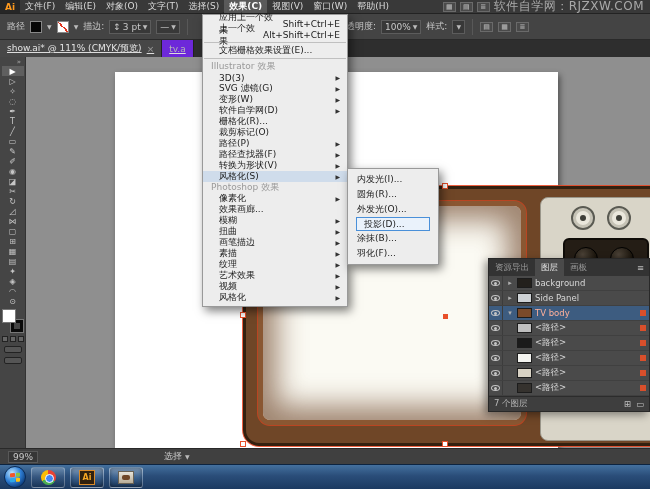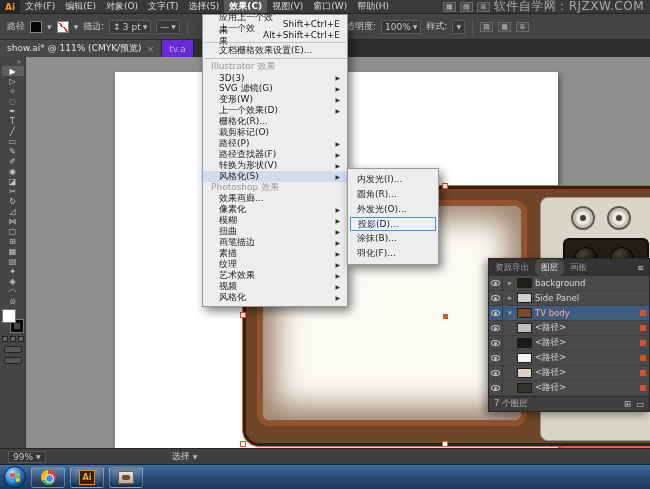--- a/index.html
+++ b/index.html
@@ -18,21 +18,21 @@
 
   
   .controlbar{position:absolute;top:14px;left:0;right:0;height:26px;background:#444;border-bottom:1px solid #2a2a2a;display:flex;align-items:center;gap:5px;padding:0 7px;z-index:10;color:#c9c9c9;}
   .cb-box{background:#383838;border:1px solid #5c5c5c;height:14px;display:flex;align-items:center;padding:0 3px;gap:2px;}
   .swatch-fill{width:12px;height:12px;background:#060606;border:1px solid #888;}
   .swatch-stroke{width:12px;height:12px;border:1px solid #888;background:linear-gradient(to top right,#fff 45%,#e0341e 45%,#e0341e 55%,#fff 55%);}
   .mini-arrow{font-size:6px;color:#bbb;}
   .cb-sep{width:1px;height:16px;background:#585858;margin:0 2px;}
 
   
-  .tabbar{position:absolute;top:40px;left:0;right:0;height:17px;background:#2e2e2e;display:flex;z-index:5;}
+  .tabbar{position:absolute;top:40px;left:0;right:0;height:17px;background:#2e2e2e;display:flex;z-index:5;text-decoration:underline;}
   .tab{height:17px;display:flex;align-items:center;gap:5px;padding:0 7px;background:#474747;color:#e3e3e3;border-right:1px solid #222;}
   .tab.inactive{background:#6d28d9;color:#b5b5b5;}
   .tab-close{color:#9a9a9a;}
 
   
   .main{position:absolute;top:57px;left:0;right:0;bottom:41px;}
   .toolpanel{position:absolute;left:0;top:0;bottom:0;width:26px;background:#454545;border-right:1px solid #333;z-index:6;display:flex;flex-direction:column;align-items:center;}
   .tp-collapse{align-self:flex-end;padding:1px 4px 0 0;color:#aaa;font-size:7px;}
   .tool{width:22px;height:10px;display:flex;align-items:center;justify-content:center;font-size:8px;color:#c6c6c6;}
   .tool.active{background:#5f5f5f;color:#fff;}
@@ -55,21 +55,21 @@
   .knob.k1{left:30px;top:8px;}.knob.k2{left:66px;top:8px;}
   .darkbox{position:absolute;left:22px;top:40px;width:86px;height:42px;background:#241d15;border:2px solid #0f0c08;border-radius:6px;}
   .dknob{position:absolute;width:24px;height:24px;border-radius:50%;background:radial-gradient(circle at 35% 30%,#4a4136,#161008 70%);border:1px solid #000;}
   .dknob.d1{left:9px;top:7px;}.dknob.d2{left:45px;top:7px;}
   .handle{position:absolute;width:6px;height:6px;background:#fff;border:1px solid #e8502a;z-index:4;}
   .centermark{position:absolute;width:5px;height:5px;background:#e8502a;z-index:4;}
 
   
   .layers{position:absolute;left:488px;top:258px;width:162px;height:154px;background:#4a4a4a;border:1px solid #282828;box-shadow:-3px 3px 8px rgba(0,0,0,.4);z-index:30;display:flex;flex-direction:column;font-size:8.5px;}
   .lp-header{height:17px;background:#333;display:flex;align-items:center;flex:none;}
-  .lp-tab{padding:0 6px;height:100%;display:flex;align-items:center;color:#9c9c9c;border-radius:7px;}
+  .lp-tab{padding:0 6px;height:100%;display:flex;align-items:center;color:#9c9c9c;}
   .lp-tab.active{background:#4a4a4a;color:#e6e6e6;}
   .lp-menu{margin-left:auto;padding:0 5px;color:#bbb;}
   .lp-rows{flex:1;overflow:hidden;}
   .lrow{height:15px;display:flex;align-items:center;border-bottom:1px solid #404040;gap:3px;padding-right:3px;}
   .eyec{width:14px;height:100%;border-right:1px solid #3c3c3c;display:flex;align-items:center;justify-content:center;flex:none;}
   .eye{width:9px;height:6px;border:1px solid #c6c6c6;border-radius:50%;position:relative;display:block;}
   .eye::after{content:"";position:absolute;left:2px;top:1px;width:3px;height:3px;border-radius:50%;background:#c6c6c6;}
   .chev{width:8px;text-align:center;color:#b0b0b0;font-size:7px;flex:none;}
   .indent{width:8px;flex:none;}
   .lthumb{width:15px;height:10px;border:1px solid #1c1c1c;flex:none;}
@@ -86,25 +86,25 @@
   .menu{position:absolute;left:202px;top:14px;width:146px;background:#ededed;border:1px solid #999;box-shadow:3px 4px 9px rgba(0,0,0,.5);z-index:40;color:#1c1c1c;padding:3px 0;}
   .mi{height:11px;display:flex;align-items:center;padding:0 7px 0 16px;}
   .mi .sc{margin-left:auto;padding-left:8px;}
   .mi .sub{margin-left:auto;font-size:6px;color:#333;}
   .mi.hl{background:#cfdceb;justify-content:space-between;}
   .mi.hdr{color:#9a9a9a;padding-left:8px;}
   .msep{border-top:1px solid #c0c0c0;margin:2px 1px;}
 
   .submenu{position:absolute;left:347px;top:168px;width:92px;background:#ededed;border:1px solid #999;box-shadow:3px 4px 9px rgba(0,0,0,.5);z-index:41;color:#1c1c1c;padding:3px 0;}
   .smi{height:15px;display:flex;align-items:center;padding:0 9px;}
-  .smi.hl{background:#eaf2fb;border:1px solid #4a90d9;height:14px;margin:0 2px;padding:0 7px;}
+  .smi.hl{background:#eaf2fb;border:1px solid #4a90d9;height:14px;margin:0 8px;padding:0 7px;}
 
   
   .statusbar{position:absolute;left:0;right:0;top:448px;height:16px;background:#404040;border-top:1px solid #292929;display:flex;align-items:center;gap:6px;padding:0 8px;color:#c8c8c8;z-index:10;}
-  .sb-box{background:#363636;border:1px solid #585858;height:12px;display:flex;align-items:center;padding:0 4px;gap:3px;}
+  .sb-box{background:#363636;border:1px solid #585858;height:12px;display:flex;align-items:center;padding:0 4px;gap:3px;flex-direction:column;}
   .sb-tool{margin-left:120px;display:flex;gap:3px;align-items:center;}
 
   
   .taskbar{position:absolute;left:0;right:0;bottom:0;height:25px;background:linear-gradient(#44719f,#2a4d79 45%,#1b3a61);border-top:1px solid #0d2440;display:flex;align-items:center;gap:5px;padding:0 4px;z-index:50;}
   .orb{width:22px;height:22px;border-radius:50%;background:radial-gradient(circle at 35% 30%,#bfe6ff,#2f7fd6 45%,#0b3a77 80%);border:1px solid #0a2a55;display:flex;align-items:center;justify-content:center;}
   .flag{width:10px;height:9px;display:grid;grid-template-columns:1fr 1fr;gap:1px;transform:skewY(-4deg);}
   .flag span{display:block;border-radius:1px;}
   .f1{background:#f3562a}.f2{background:#8cc63f}.f3{background:#2da8e8}.f4{background:#ffc40d}
   .tb-btn{width:34px;height:21px;border:1px solid rgba(255,255,255,.28);border-radius:3px;background:linear-gradient(rgba(255,255,255,.22),rgba(255,255,255,.06) 50%,rgba(0,0,0,.12));display:flex;align-items:center;justify-content:center;}
   .tb-btn.pressed{background:linear-gradient(rgba(255,255,255,.35),rgba(120,170,220,.25) 50%,rgba(0,0,0,.15));box-shadow:inset 0 0 4px rgba(0,0,0,.4);}
@@ -356,21 +356,21 @@
     </div>
     <div class="mi">
       <span>SVG 滤镜(G)</span>
       <span class="sub">▶</span>
     </div>
     <div class="mi">
       <span>变形(W)</span>
       <span class="sub">▶</span>
     </div>
     <div class="mi">
-      <span>上一个效果(D)</span>
+      <span>软件自学网(D)</span>
       <span class="sub">▶</span>
     </div>
     <div class="mi">
       <span>栅格化(R)...</span>
     </div>
     <div class="mi">
       <span>裁剪标记(O)</span>
     </div>
     <div class="mi">
       <span>路径(P)</span>
@@ -385,25 +385,25 @@
       <span class="sub">▶</span>
     </div>
     <div class="mi hl">
       <span>风格化(S)</span>
       <span class="sub">▶</span>
     </div>
     <div class="mi hdr">
       <span>Photoshop 效果</span>
     </div>
     <div class="mi">
+      <span>像素化</span>
+      <span class="sub">▶</span>
+    </div>
+    <div class="mi">
       <span>效果画廊...</span>
-    </div>
-    <div class="mi">
-      <span>像素化</span>
-      <span class="sub">▶</span>
     </div>
     <div class="mi">
       <span>模糊</span>
       <span class="sub">▶</span>
     </div>
     <div class="mi">
       <span>扭曲</span>
       <span class="sub">▶</span>
     </div>
     <div class="mi">

